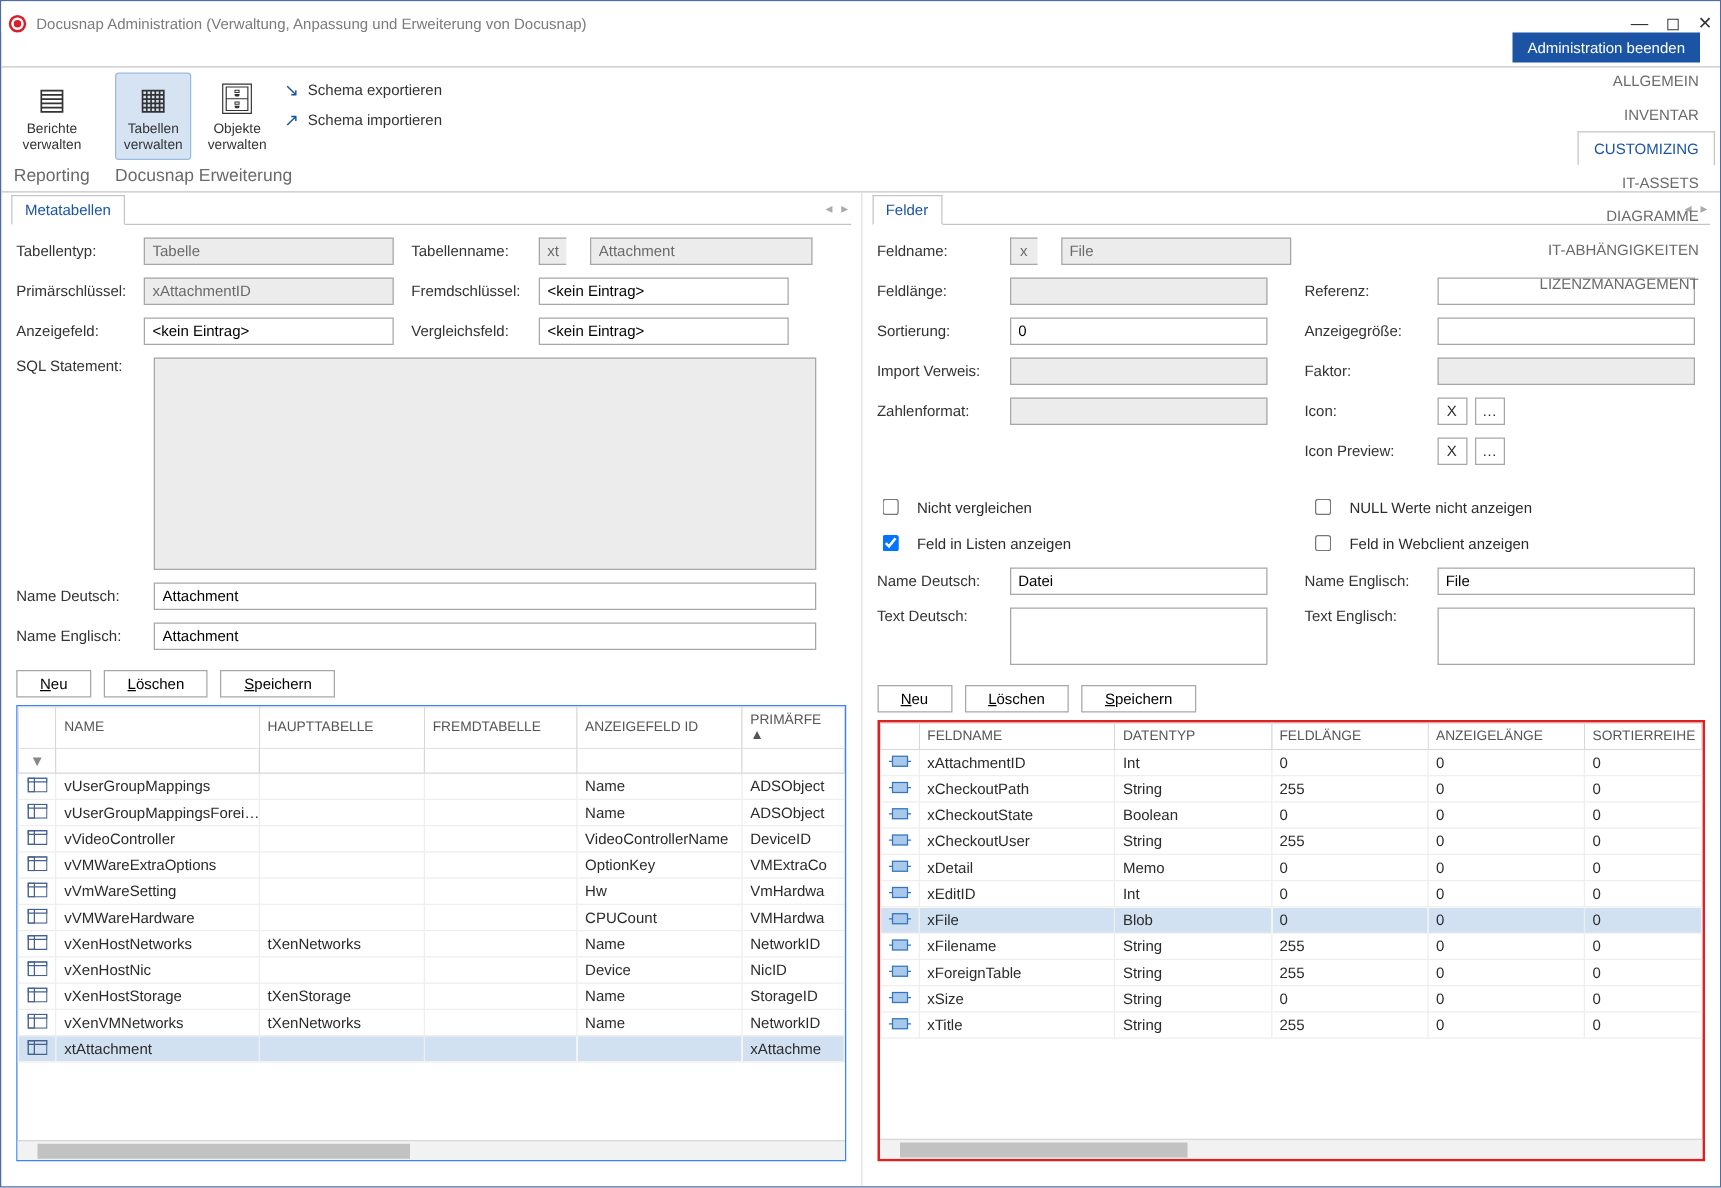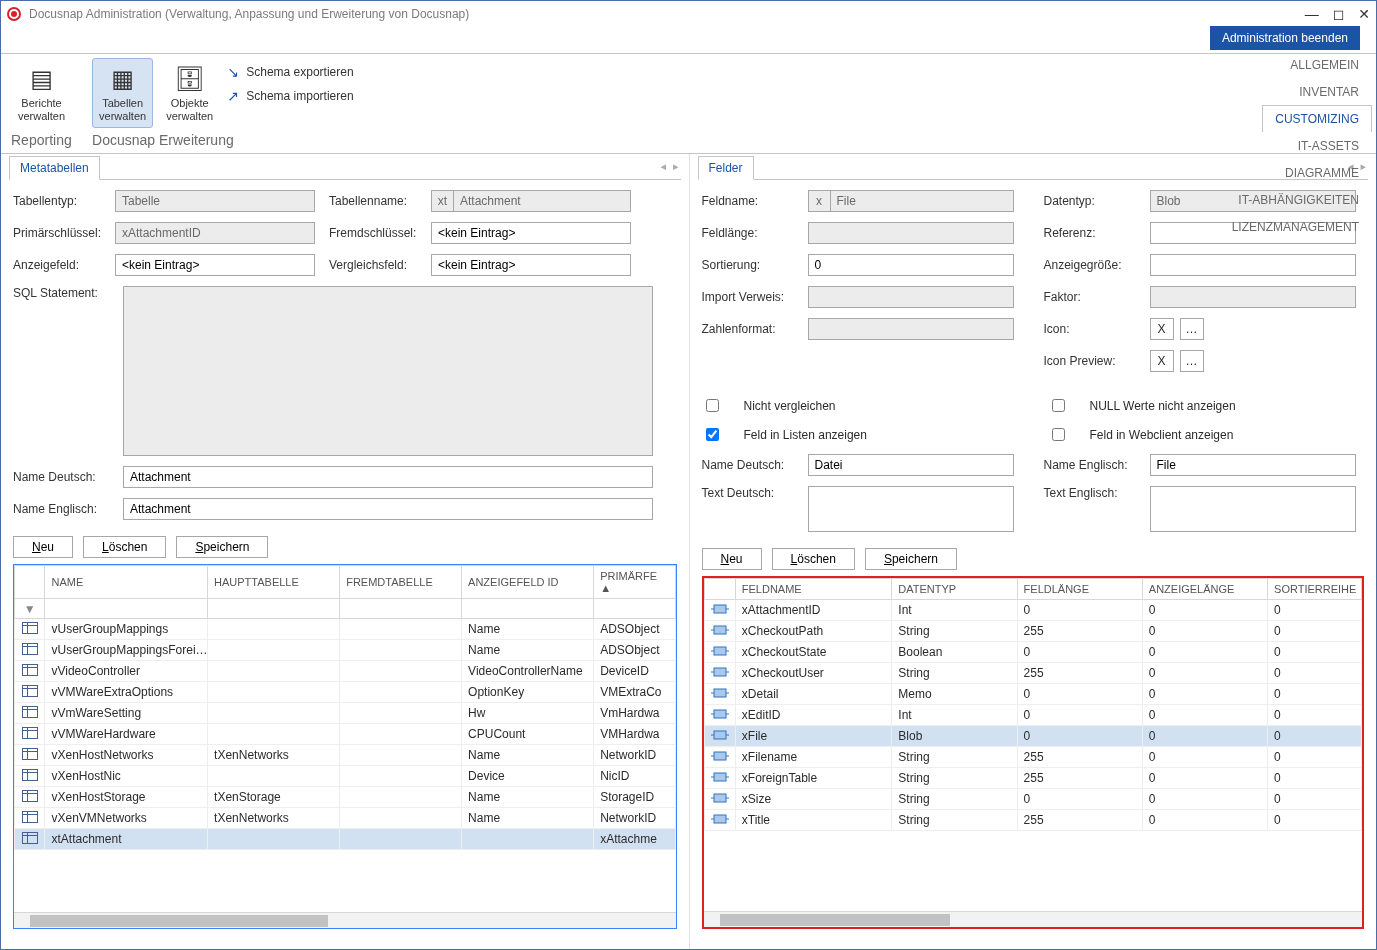--- a/index.html
+++ b/index.html
@@ -1,17 +1,17 @@
 <!DOCTYPE html>
 <html><head>
 <meta charset="utf-8">
 <style>
   * { box-sizing: border-box; }
   body { margin:0; font-family: "Segoe UI", Tahoma, sans-serif; font-size:12px; color:#2b2b2b; background:#fff; width:1377px; height:950px; overflow:hidden; border:1px solid #4a6da7;}
-  .titlebar { height:25px; display:flex; align-items:center; padding:0 6px; background:#fff;}
+  .titlebar { height:25px; display:flex; align-items:flex-end; padding:0 6px; background:#fff;}
   .titlebar .app-icon { width:14px; height:14px; border-radius:50%; background:#d8202d; margin-right:8px; position:relative;}
   .titlebar .app-icon:after{content:'';position:absolute;inset:2px;border:2px solid #fff;border-radius:50%;}
   .titlebar .title { color:#7b7b7b;}
   .titlebar .win-controls { margin-left:auto; display:flex; gap:14px; font-size:14px; color:#333;}
   .tabs { display:flex; align-items:flex-end; border-bottom:1px solid #c5c5c5; height:28px; padding:0 4px; gap:0;flex-direction:column;}
   .tabs .pill { background:#1b53a5; color:#fff; padding:5px 12px; font-size:12px; margin-right:12px;}
   .tabs .tab { padding:6px 12px; color:#6a6a6a; border:1px solid transparent; border-bottom:none; position:relative; top:1px;}
   .tabs .tab.active { color:#1b53a5; border-color:#c5c5c5; background:#fff;}
   .ribbon { height:100px; border-bottom:1px solid #c5c5c5; display:flex; align-items:flex-start; padding:4px 10px;}
   .rgroup { display:flex; flex-direction:column; align-items:flex-start; margin-right:20px;}
@@ -30,24 +30,24 @@
   .pane-header { display:flex; align-items:center; border-bottom:1px solid #c5c5c5; height:26px; margin-bottom:10px;}
   .pane-header .phtab { border:1px solid #c5c5c5; border-bottom:1px solid #fff; padding:4px 10px; position:relative; top:1px; color:#1b53a5; background:#fff;}
   .pane-header .nav { margin-left:auto; color:#aaa; font-size:11px; letter-spacing:2px;}
   .form { padding:0 4px; }
   .frow { display:flex; align-items:center; margin-bottom:10px; gap:14px;}
   .fcol { display:flex; align-items:center; gap:6px;}
   .flabel { width:96px; color:#333; font-size:12px;}
   .finput, .fselect, .ftext, .fta { height:22px; border:1px solid #a7a7a7; padding:2px 6px; font-family:inherit; font-size:12px; background:#fff;}
   .finput[disabled], .fselect[disabled], .ftext[disabled], .fta[disabled] { background:#ececec; color:#6a6a6a;}
   .wsmall { width:200px;} .wmed { width:200px;} .wlg { width:530px;}
-  .prefix-box { display:flex; }
+  .prefix-box { display:flex;gap:19px; }
   .prefix-box .pre { width:22px; height:22px; border:1px solid #a7a7a7; border-right:none; background:#ececec; display:flex; align-items:center; justify-content:center; color:#6a6a6a;}
   .fta { height:170px; width:530px; resize:none;}
-  .checkbox { display:flex; align-items:center; gap:22px;}
+  .checkbox { display:flex; align-items:center; gap:12px;}
   .checkbox input { width:13px; height:13px;}
   .btnrow { padding:6px 4px; display:flex; gap:10px;}
   .btn { border:1px solid #a7a7a7; background:#fff; padding:3px 18px; font-family:inherit; font-size:12px;}
   .btn u { text-decoration:underline;}
   .grid  { flex:1 1 auto; border:1px solid #3b82f6; overflow:hidden; display:flex; flex-direction:column; margin:0 4px;}
   .grid.hl { border:2px solid #e02020;}
   .grid table { border-collapse:collapse; width:100%; table-layout:fixed;}
   .grid thead th { background:#fff; border:1px solid #d7d7d7; padding:4px 6px; text-align:left; color:#555; font-weight:normal; font-size:11px; position:sticky; top:0;}
   .grid thead tr.filter td { border:1px solid #d7d7d7; height:20px; background:#fff;}
   .grid tbody td { border:1px solid #eee; padding:2px 6px; height:21px; white-space:nowrap; overflow:hidden;}
@@ -371,24 +371,20 @@
 
     <div class="form right-form">
       <div class="frow">
         <div class="col">
           <div class="flabel">Feldname:</div>
           <div class="prefix-box">
             <div class="pre">x</div>
             <input class="finput" style="width: 184px;" disabled="" value="File">
           </div>
         </div>
-        <div class="col">
-          <div class="flabel">Datentyp:</div>
-          <input class="fselect" style="width: 206px;" disabled="" value="Blob">
-        </div>
       </div>
       <div class="frow">
         <div class="col">
           <div class="flabel">Feldlänge:</div>
           <input class="finput" style="width: 206px;" disabled="">
         </div>
         <div class="col">
           <div class="flabel">Referenz:</div>
           <input class="finput" style="width: 206px;">
         </div>

